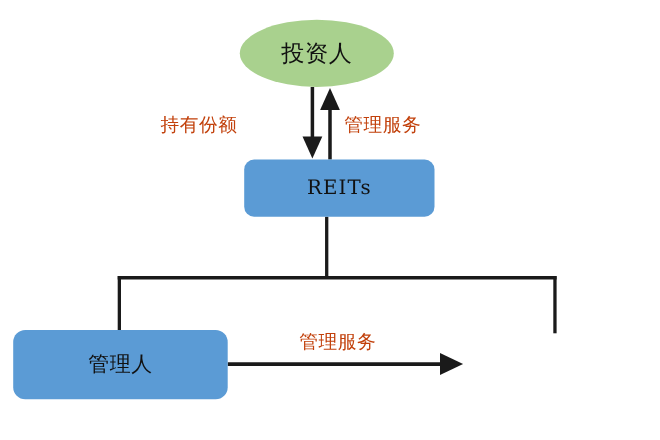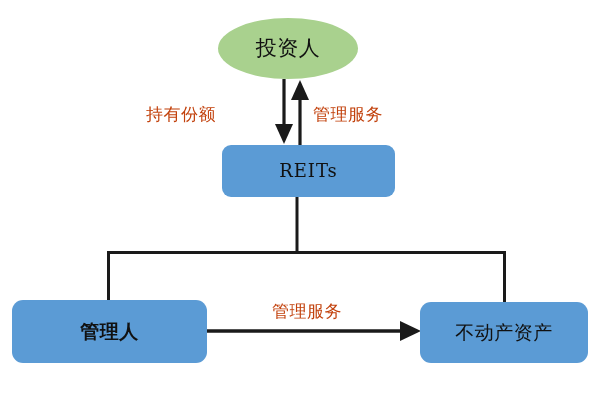--- a/index.html
+++ b/index.html
@@ -78,21 +78,20 @@
     left: 12px;
     top: 300px;
     width: 195px;
     height: 63px;
     background: #5B9BD5;
     border-radius: 11px;
   }
   #node-manager .node-label {
     font-family: "DejaVu Sans", sans-serif;
     font-size: 19px;
-    font-weight: bold;
   }
 
   
   #node-assets {
     left: 420px;
     top: 302px;
     width: 168px;
     height: 61px;
     background: #5B9BD5;
     border-radius: 11px;
@@ -151,23 +150,20 @@
   </div>
 
   <div class="node" id="node-reits">
     <span class="node-label">REITs</span>
   </div>
 
   <div class="node" id="node-manager">
     <span class="node-label">管理人</span>
   </div>
 
-  <div class="node" id="node-assets">
-    <span class="node-label">不动产资产</span>
-  </div>
 
   <div class="edge-label" id="edge-label-hold">持有份额</div>
 
   <div class="edge-label" id="edge-label-income">管理服务</div>
 
   <div class="edge-label" id="edge-label-service">管理服务</div>
 
 </div>
 
 </body></html>

